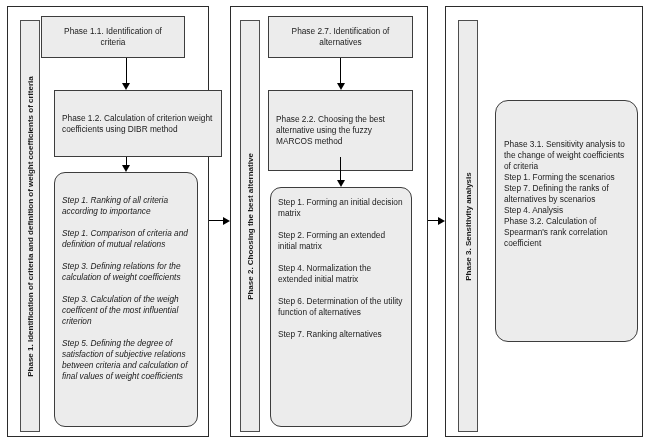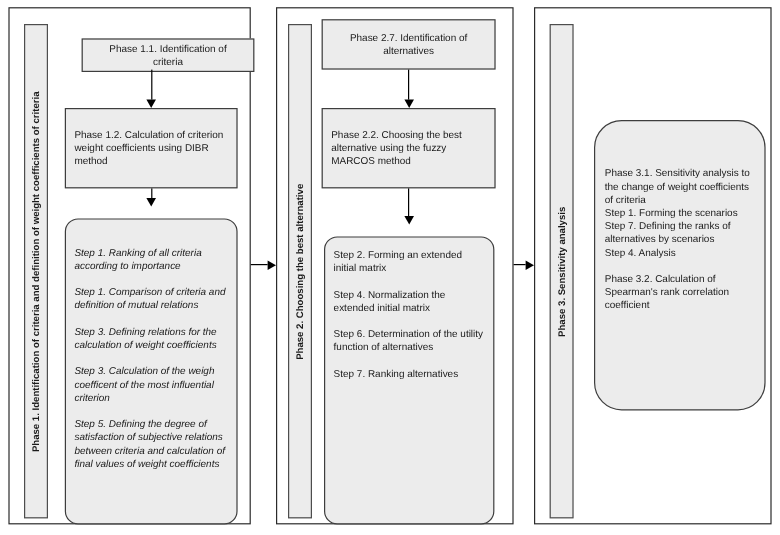--- a/index.html
+++ b/index.html
@@ -20,26 +20,26 @@
     transform:rotate(-90deg); transform-origin:center;
     white-space:nowrap; font-weight:bold; font-size:8px;
   }
   .pbox {
     position:absolute; background:#ececec; border:1px solid #3d3d3d;
     box-sizing:border-box; font-size:8.3px; line-height:11px;
   }
   .center { display:flex; align-items:center; justify-content:center; text-align:center; padding:0 10px; }
   .leftalign { display:flex; align-items:center; text-align:left; padding:0 7px; }
   .rounded { border-radius:11px; border-width:1.2px; }
-  .steps { padding:17px 7px;margin-top:10px; }
+  .steps { padding:17px 7px; }
   .steps p { margin:0 0 11px; }
   .steps p:last-child { margin:0; }
   .italic { font-style:italic; }
   .tight p { margin:0; }
-  .tight p.spaced { margin-top:11px; }
+  .tight p.spaced { }
   .arrow-v { position:absolute; width:1.2px; background:#000; }
   .arrow-v::after {
     content:""; position:absolute; left:50%; bottom:-7px; transform:translateX(-50%);
     width:0; height:0;
     border-left:4px solid transparent; border-right:4px solid transparent;
     border-top:7px solid #000;
   }
   .arrow-h { position:absolute; height:1.2px; background:#000; }
   .arrow-h::after {
     content:""; position:absolute; top:50%; right:-7px; transform:translateY(-50%);
@@ -50,25 +50,25 @@
 </style>
 </head>
 <body>
 
 <div class="canvas">
 
   <div class="container" style="left:7px; top:6px; width:202px; height:431px;"></div>
   <div class="vbar" style="left:20px; top:20px; width:20px; height:412px;">
     <span>Phase 1. Identification of criteria and definition of weight coefficients of criteria</span>
   </div>
-  <div class="pbox center" style="left:68px; top:16px; width:144px; height:28px;margin-top:16px;">
+  <div class="pbox center" style="left:41px; top:16px; width:144px; height:42px;">
     <span>Phase 1.1. Identification of criteria</span>
   </div>
   <div class="arrow-v" style="left:125.5px; top:58px; height:25px;"></div>
-  <div class="pbox leftalign" style="left:54px; top:90px; width:144px; height:67px;">
+  <div class="pbox leftalign" style="left:54px; top:90px; width:168px; height:67px;">
     <span>Phase 1.2. Calculation of criterion weight coefficients using DIBR method</span>
   </div>
   <div class="arrow-v" style="left:125.5px; top:157px; height:8px;"></div>
   <div class="pbox rounded steps italic" style="left:54px; top:172px; width:144px; height:255px; padding-top:22px;">
     <p>Step 1. Ranking of all criteria according to importance</p>
     <p>Step 1. Comparison of criteria and definition of mutual relations</p>
     <p>Step 3. Defining relations for the calculation of weight coefficients</p>
     <p>Step 3. Calculation of the weigh coefficent of the most influential criterion</p>
     <p>Step 5. Defining the degree of satisfaction of subjective relations between criteria and calculation of final values of weight coefficients</p>
   </div>
@@ -76,38 +76,39 @@
   <div class="arrow-h" style="left:209px; top:220px; width:14px;"></div>
 
   <div class="container" style="left:230px; top:6px; width:198px; height:431px;"></div>
   <div class="vbar" style="left:240px; top:20px; width:20px; height:412px;">
     <span>Phase 2. Choosing the best alternative</span>
   </div>
   <div class="pbox center" style="left:268px; top:16px; width:145px; height:42px;">
     <span>Phase 2.7. Identification of alternatives</span>
   </div>
   <div class="arrow-v" style="left:340px; top:58px; height:25px;"></div>
-  <div class="pbox leftalign" style="left:268px; top:90px; width:145px; height:67px;">
+  <div class="pbox leftalign" style="left:268px; top:90px; width:145px; height:81px;">
     <span>Phase 2.2. Choosing the best alternative using the fuzzy MARCOS method</span>
   </div>
   <div class="arrow-v" style="left:340px; top:157px; height:23px;"></div>
   <div class="pbox rounded steps" style="left:270px; top:187px; width:142px; height:240px; padding-top:9px;">
+    <p>Step 1. Forming an initial decision matrix</p>
     <p>Step 2. Forming an extended initial matrix</p>
     <p>Step 4. Normalization the extended initial matrix</p>
     <p>Step 6. Determination of the utility function of alternatives</p>
     <p>Step 7. Ranking alternatives</p>
   </div>
 
   <div class="arrow-h" style="left:428px; top:220px; width:10px;"></div>
 
   <div class="container" style="left:445px; top:6px; width:198px; height:431px;"></div>
   <div class="vbar" style="left:458px; top:20px; width:20px; height:412px;">
     <span>Phase 3. Sensitivity analysis</span>
   </div>
-  <div class="pbox rounded tight" style="left:495px; top:100px; width:143px; height:242px; padding:38px 8px 8px; border-radius:23px;">
+  <div class="pbox rounded tight" style="left:495px; top:100px; width:143px; height:242px; padding:38px 8px 8px; border-radius:13px;">
     <p>Phase 3.1. Sensitivity analysis to the change of weight coefficients of criteria</p>
     <p>Step 1. Forming the scenarios</p>
     <p>Step 7. Defining the ranks of alternatives by scenarios</p>
     <p>Step 4. Analysis</p>
     <p class="spaced">Phase 3.2. Calculation of Spearman's rank correlation coefficient</p>
   </div>
 
 </div>
 
 </body></html>

